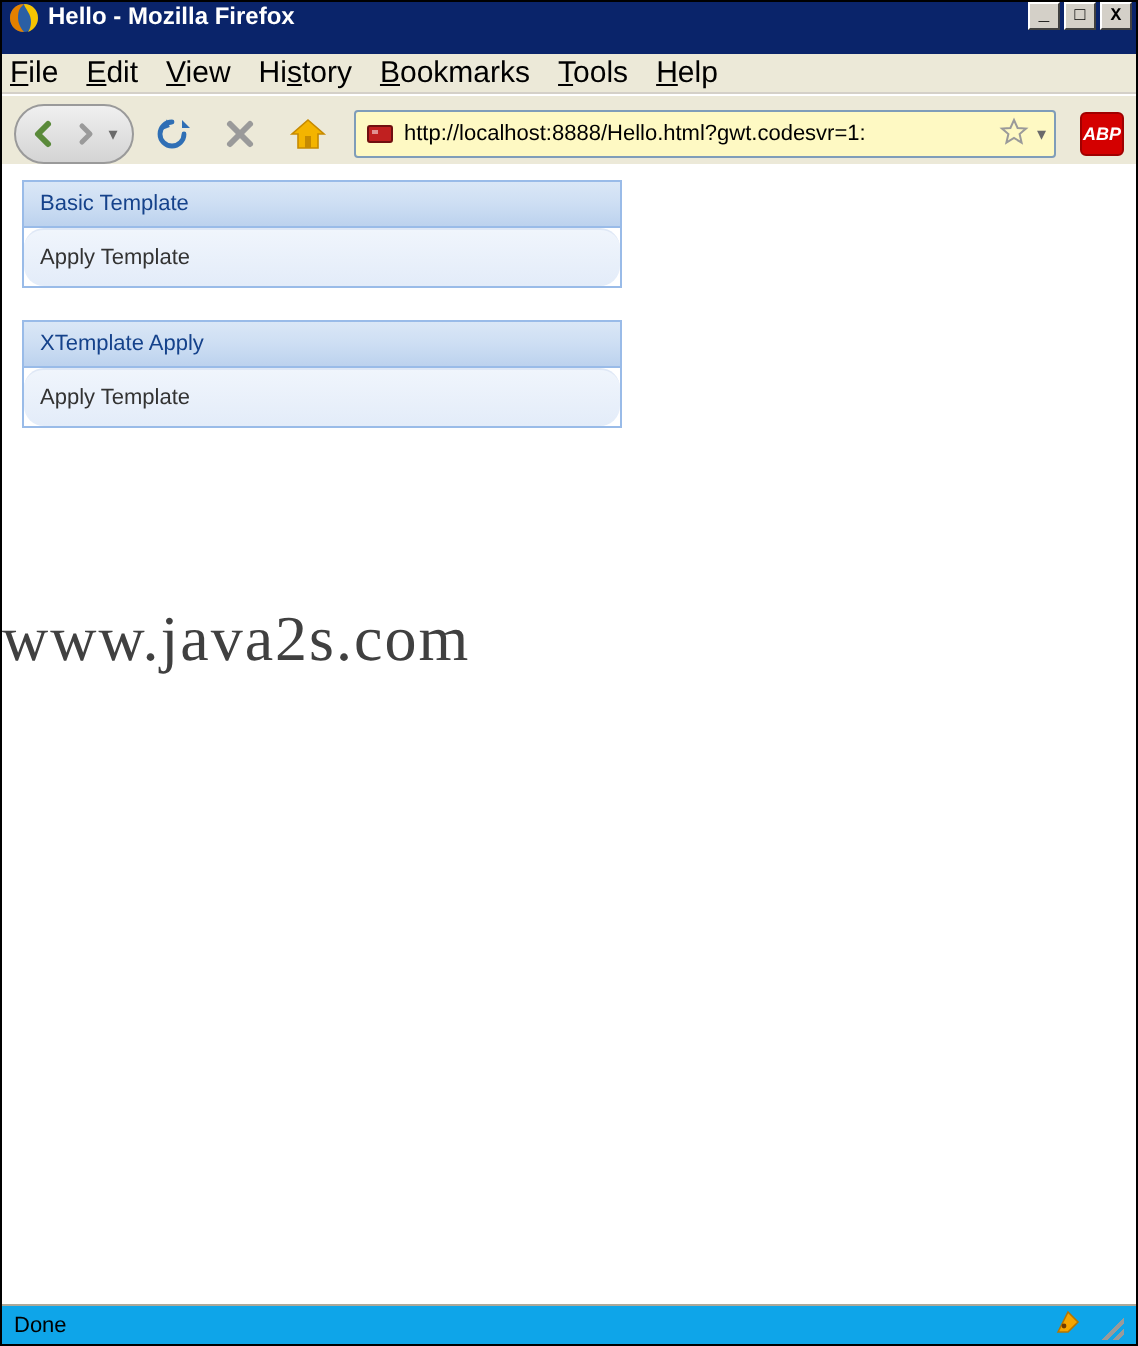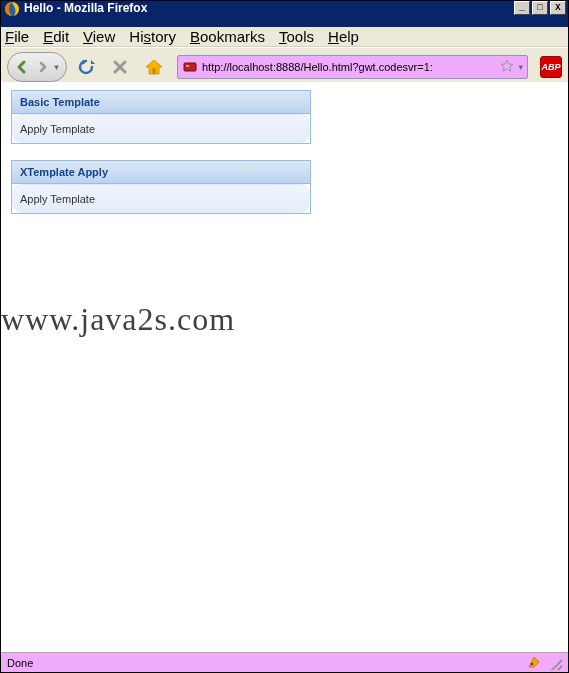--- a/index.html
+++ b/index.html
@@ -86,21 +86,21 @@
   .tool-icon {
     width:22px; height:22px;
     display:flex; align-items:center; justify-content:center;
     margin: 0 4px;
   }
   .url-field-wrap {
     flex:1;
     height:24px;
     display:flex;
     align-items:center;
-    background:#f0abfc;
+    background:#fef9c3;
     border:1px solid #7f9db9;
     border-radius:2px;
     padding:0 2px 0 4px;
     margin: 0 4px;
     min-width:0;
   }
   .url-text {
     flex:1;
     white-space:nowrap;
     overflow:hidden;
@@ -135,21 +135,21 @@
   .panel {
     width:300px;
     border:1px solid #99bbe8;
     margin-bottom:16px;
     background:#fff;
   }
   .panel-header {
     background: linear-gradient(to bottom,#dae7f6 0%, #cddef3 50%, #bcd2ee 100%);
     border-bottom:1px solid #99bbe8;
     color:#15428b;
-    font-weight:bold;
+    font-weight:normal;
     font-size:11px;
     padding:5px 8px;
   }
   .panel-body-row {
     background: linear-gradient(to bottom,#f0f5fc 0%, #e3ecf9 100%);
     border-top:1px solid #dfe8f6;
     padding:8px 8px;
     font-size:11px;
     color:#333;
     cursor:pointer;
@@ -168,21 +168,21 @@
     letter-spacing:1px;
     pointer-events:none;
     user-select:none;
   }
 
   
   .statusbar {
     position:absolute;
     left:0; right:0; bottom:0;
     height:20px;
-    background:#f0abfc;
+    background:#0ea5e9;
     border-top:1px solid #aca899;
     display:flex;
     align-items:center;
     padding:0 6px;
     font-size:11px;
     color:#000;
   }
   .statusbar .spacer { flex:1; }
   .resize-grip {
     width:14px; height:14px;

